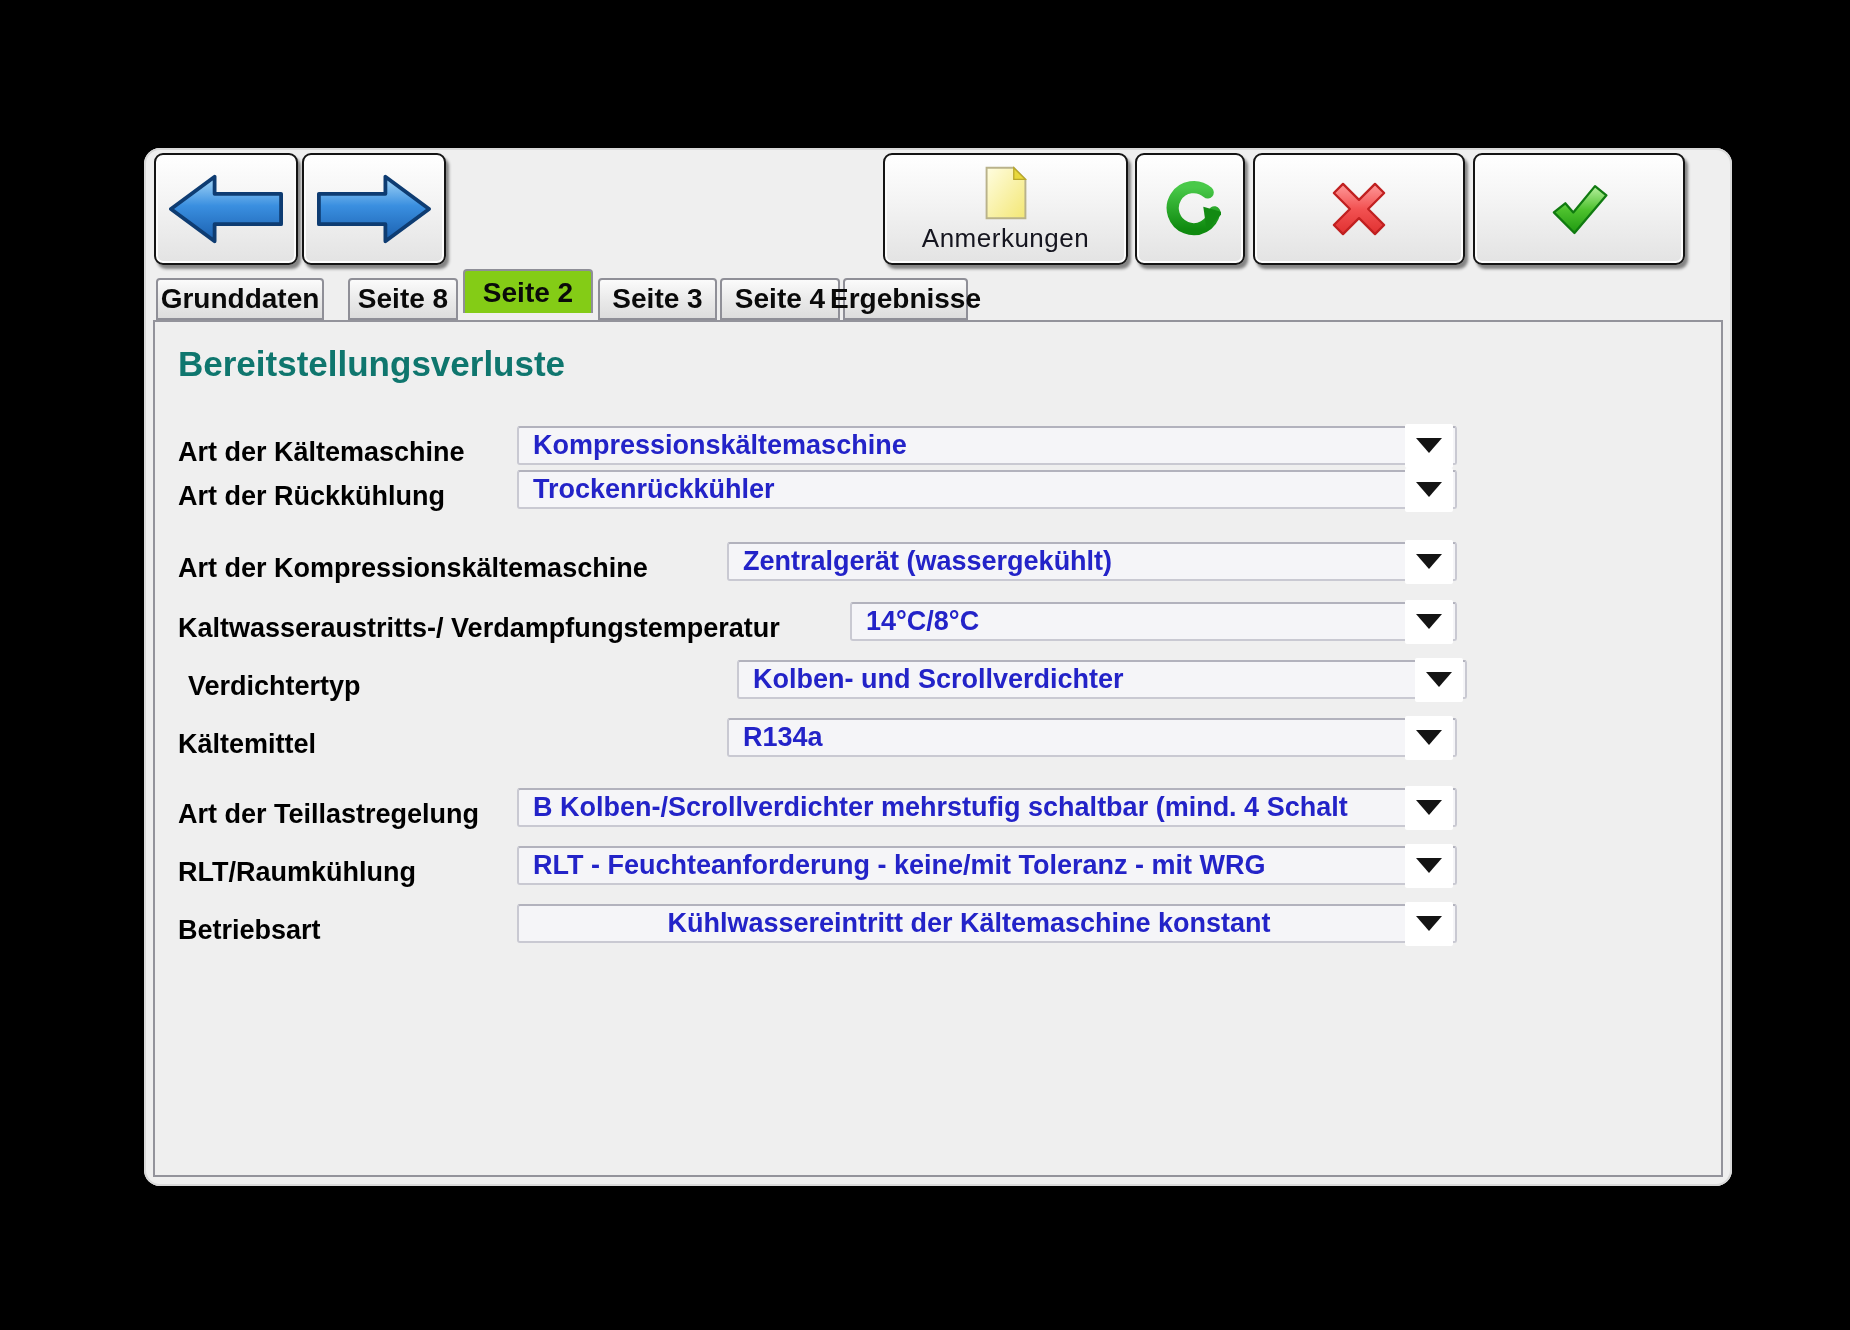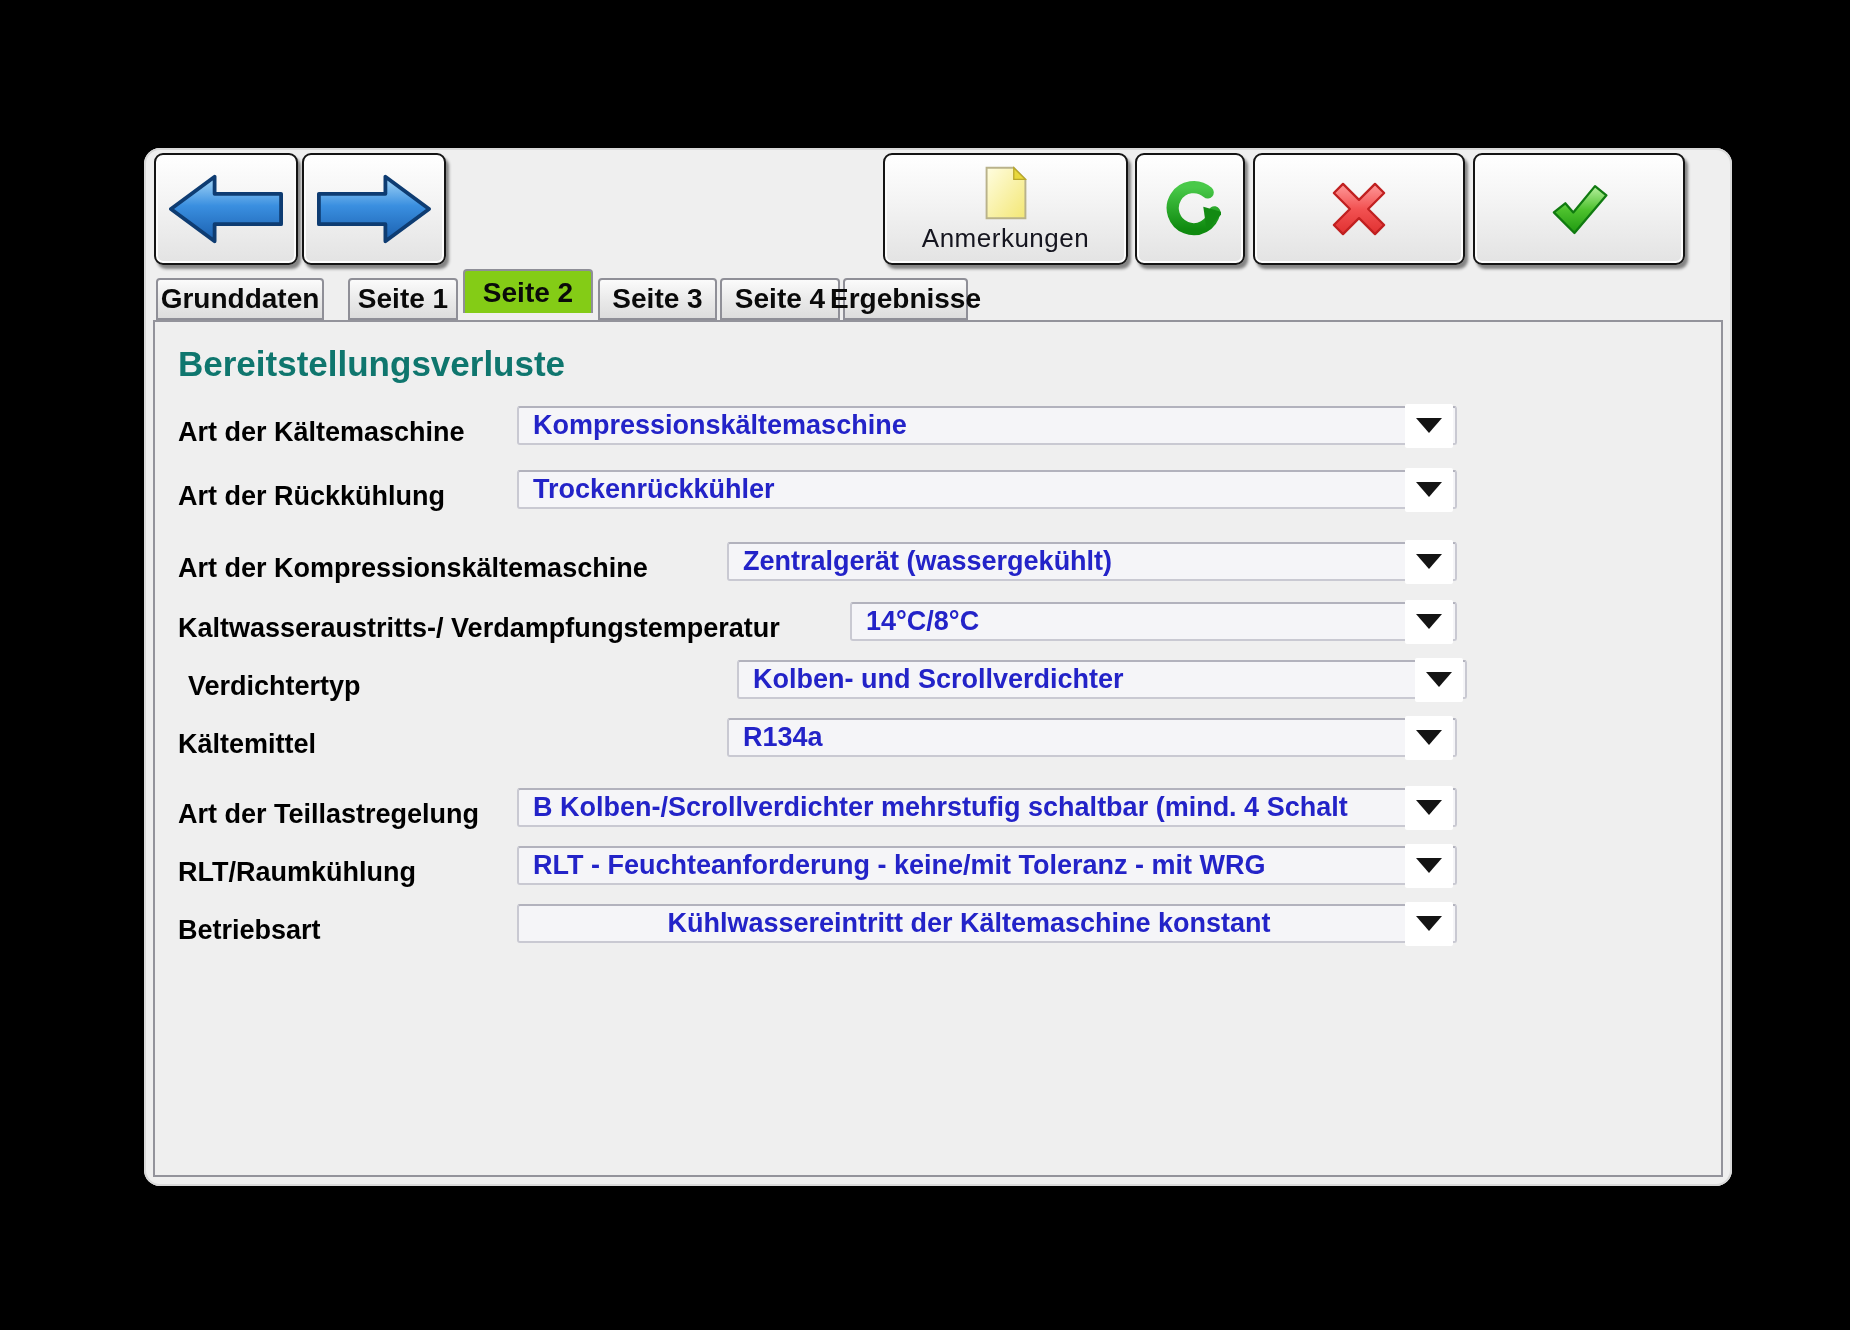--- a/index.html
+++ b/index.html
@@ -51,21 +51,21 @@
   
   .panel{
     position:absolute;left:9px;top:172px;width:1570px;height:857px;box-sizing:border-box;
     background:#efefef;border:2px solid #93939b;z-index:1;
   }
   .heading{
     position:absolute;left:23px;top:22px;
     font-size:35px;font-weight:bold;color:#0f766e;
   }
   .row{position:absolute;left:23px;width:1279px;height:52px;}
-  .r1{top:84px;}  .r2{top:148px;} .r3{top:220px;} .r4{top:280px;} .r5{top:338px;margin-left:10px;}
+  .r1{top:104px;}  .r2{top:148px;} .r3{top:220px;} .r4{top:280px;} .r5{top:338px;margin-left:10px;}
   .r6{top:396px;} .r7{top:466px;} .r8{top:524px;} .r9{top:582px;text-align:center;}
   .lbl{
     position:absolute;left:0;top:0;height:52px;display:flex;align-items:center;
     font-size:27px;font-weight:bold;color:#000;white-space:nowrap;
   }
   .combo{
     position:absolute;top:0;height:39px;box-sizing:border-box;
     background:#f5f5f8;border:2px solid #c9c9d2;border-top-color:#b2b2bd;border-radius:3px;
     display:flex;align-items:center;cursor:pointer;
   }
@@ -168,21 +168,21 @@
               <stop offset="0.5" stop-color="#4ec22e"></stop>
               <stop offset="1" stop-color="#1f9a10"></stop>
           </linearGradient>
         </defs>
         <path d="M6 31 L16 23 L23 31 L42 8 L52 16 L24 49 Z" fill="url(#checkgrad)" stroke="#107a10" stroke-width="2" stroke-linejoin="round"></path>
       </svg>
     </span>
   </div>
 
   <div class="tab" id="tab-0">Grunddaten</div>
-  <div class="tab" id="tab-1">Seite 1</div>
+  <div class="tab" id="tab-1">Seite 8</div>
   <div class="tab active" id="tab-2">Seite 2</div>
   <div class="tab" id="tab-3">Seite 3</div>
   <div class="tab" id="tab-4">Seite 4</div>
   <div class="tab" id="tab-5">Ergebnisse</div>
 
   <div class="panel">
     <div class="heading">Bereitstellungsverluste</div>
 
     <div class="row r1">
       <div class="lbl">Art der Kältemaschine</div>

